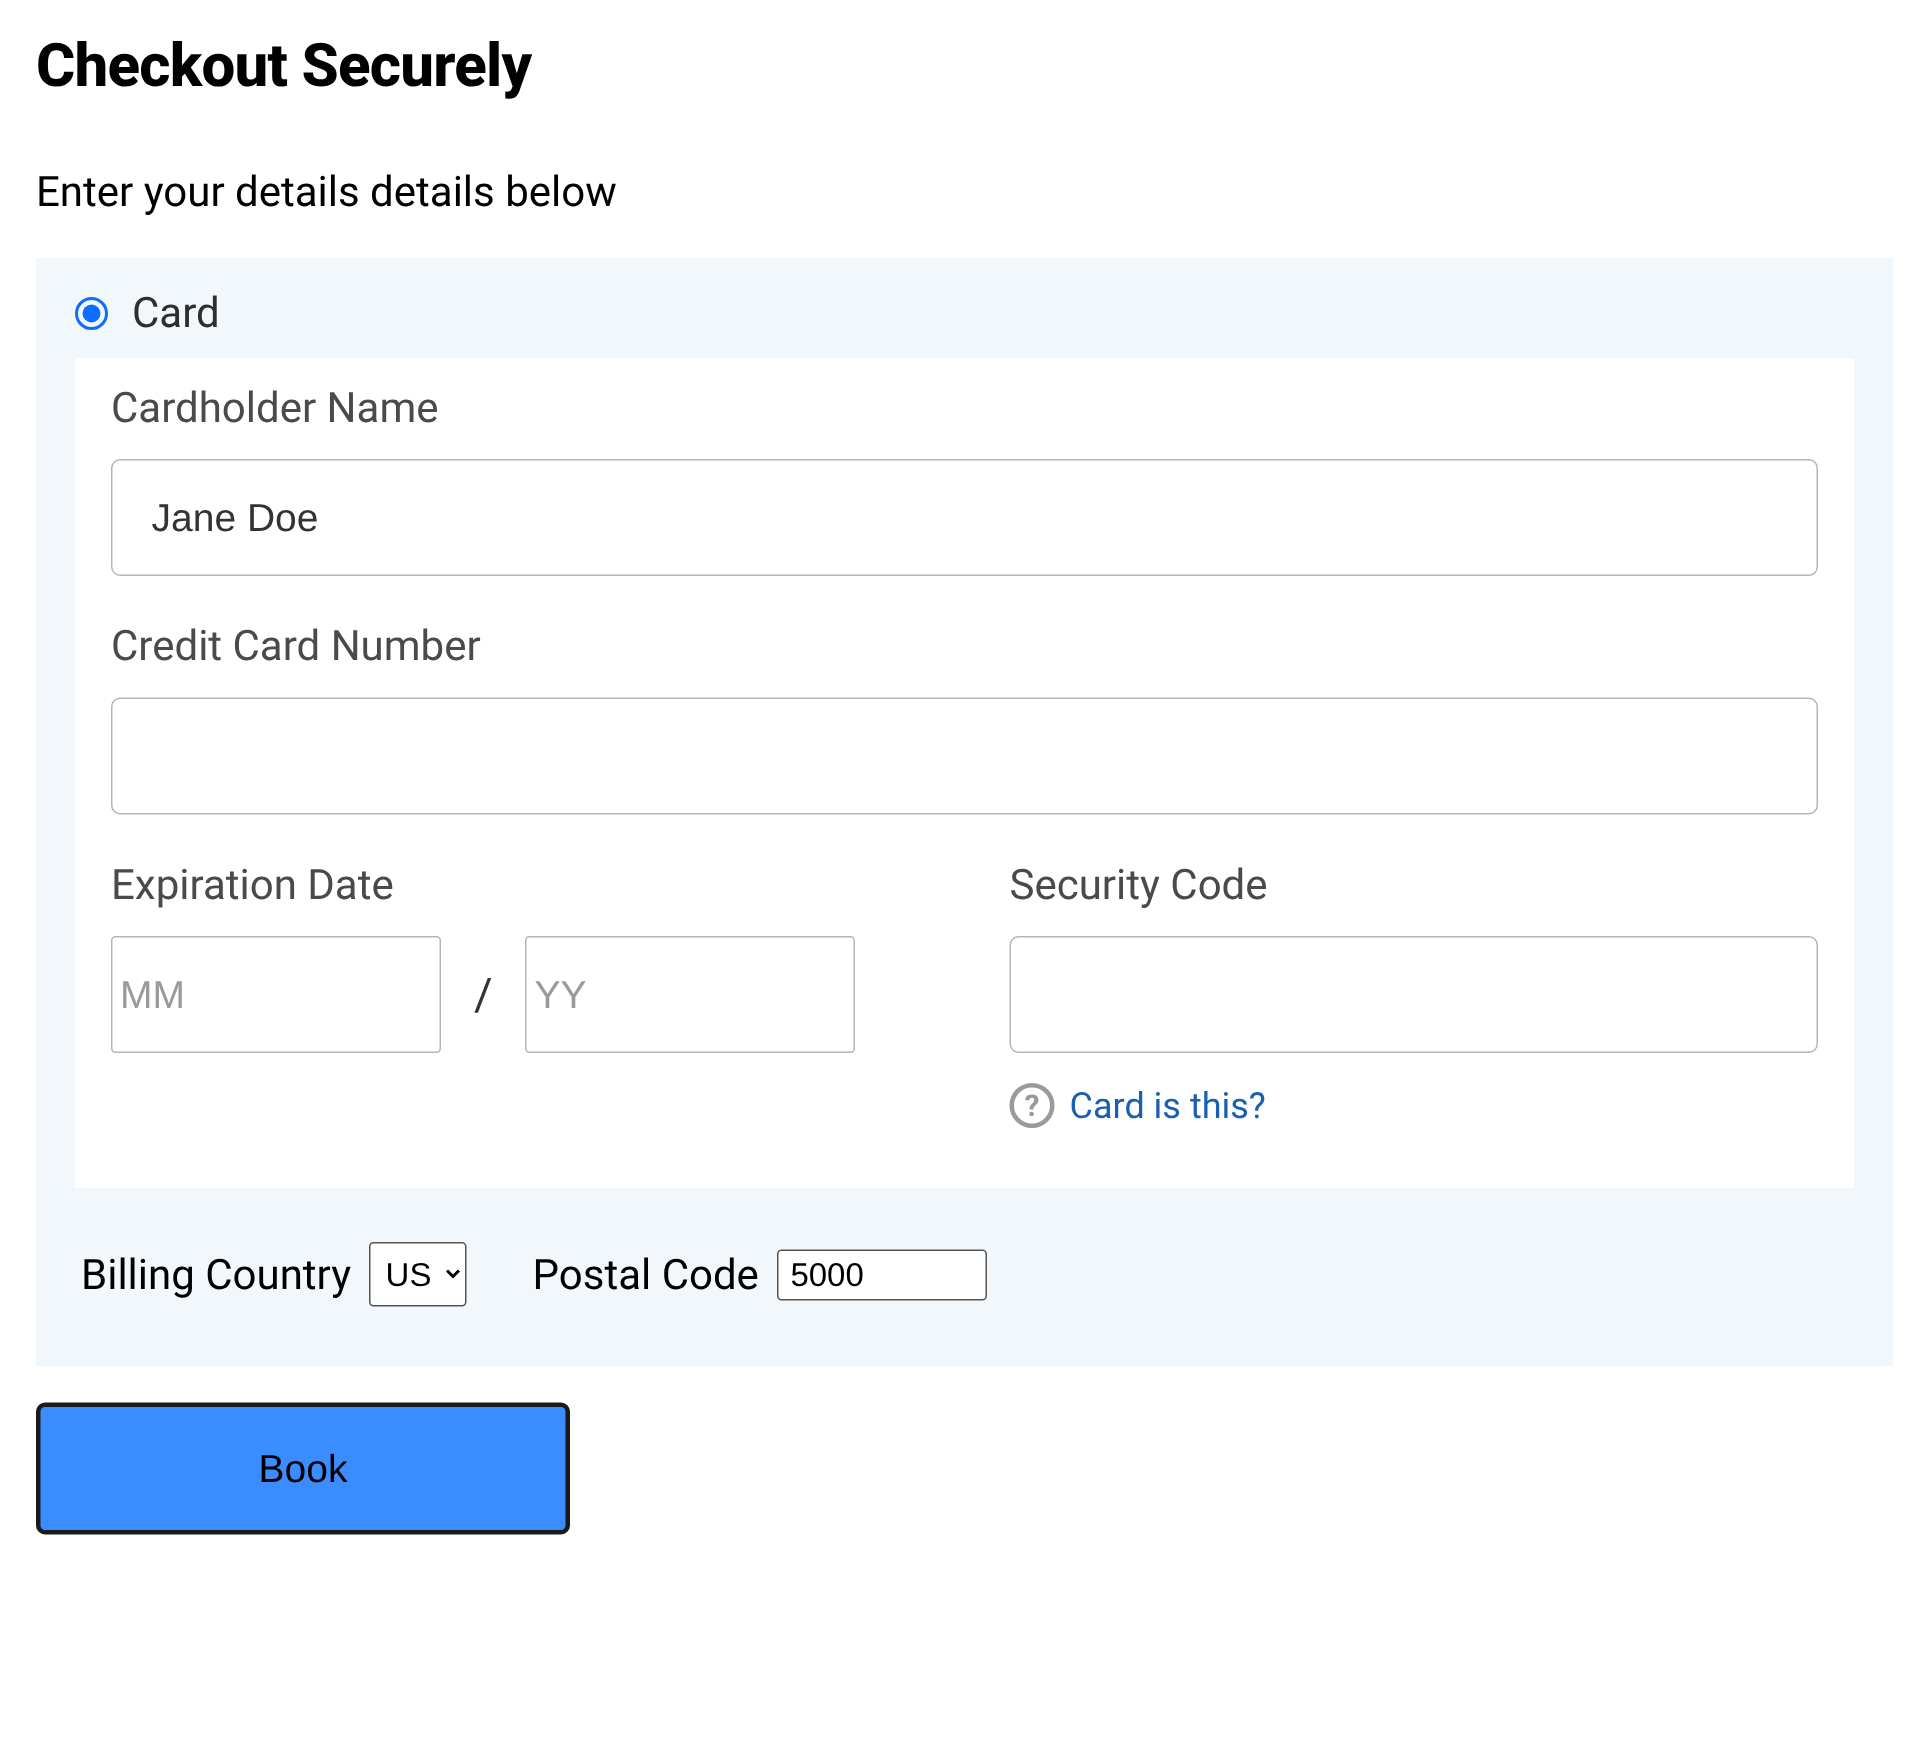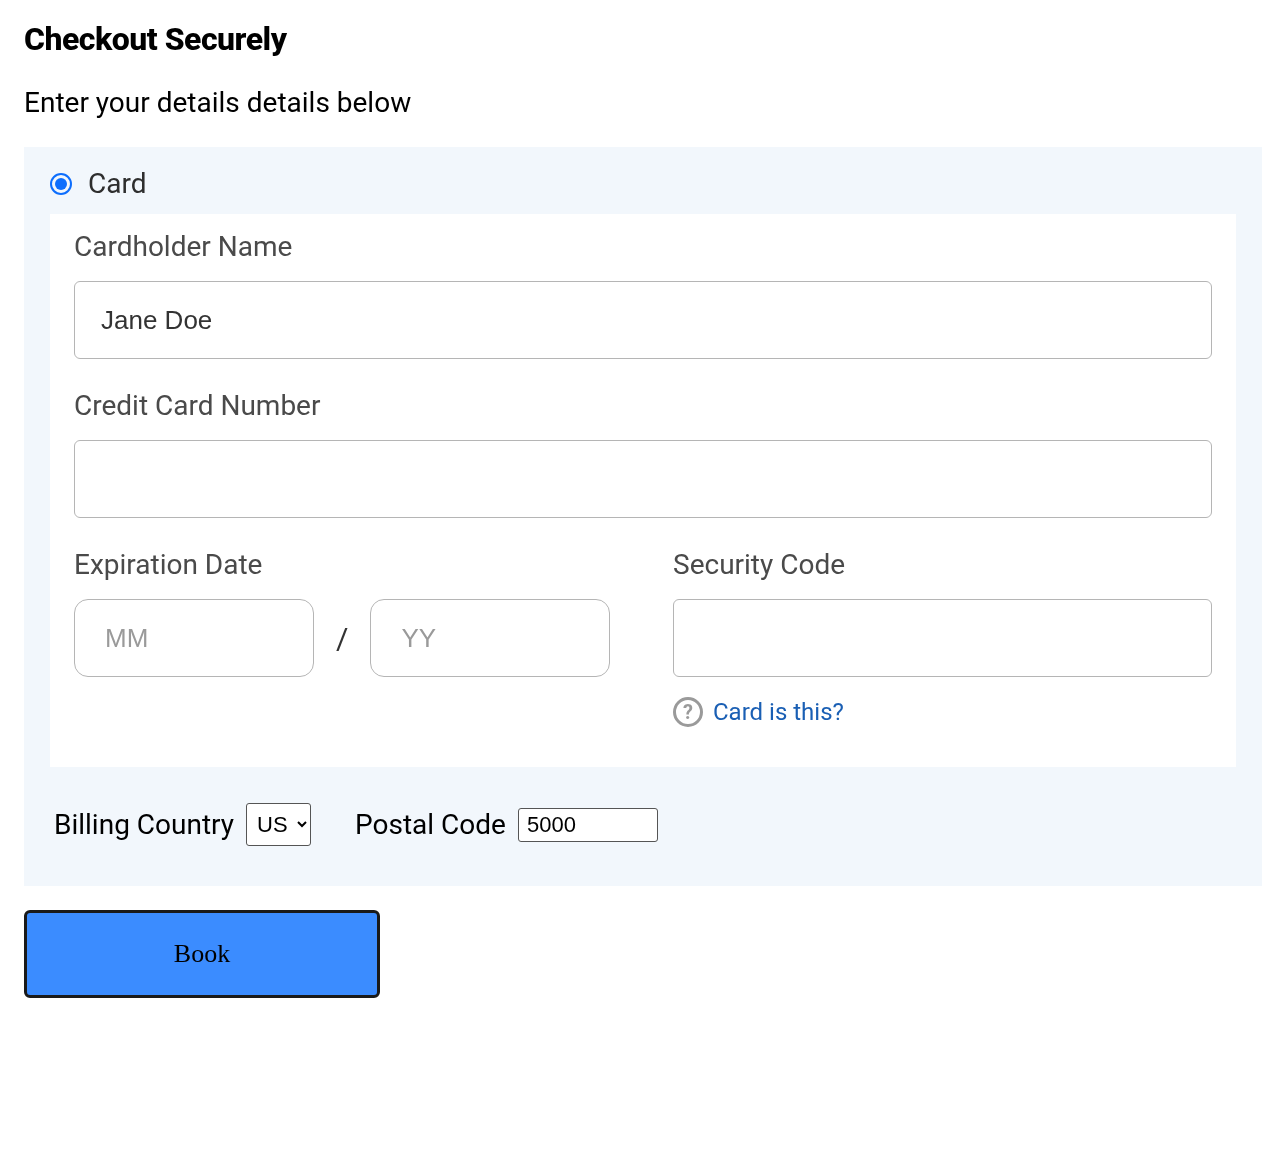--- a/index.html
+++ b/index.html
@@ -8,23 +8,23 @@
       padding: 0;
     }
     body {
       font-family: -apple-system, BlinkMacSystemFont, "Segoe UI", Roboto, Helvetica, Arial, sans-serif;
       background: #fff;
       padding: 20px 24px;
       color: #000;
       width: 1286px;
     }
     h1 {
-      font-size: 32px;
+      font-size: 40px;
       font-weight: 800;
-      margin-bottom: 28px;
+      margin-bottom: 44px;
       letter-spacing: -0.5px;
     }
     .subtitle {
       font-size: 28px;
       font-weight: 400;
       margin-bottom: 28px;
       color: #000;
     }
     .payment-panel {
       background: #f2f7fc;
@@ -88,26 +88,26 @@
     }
     .col {
       flex: 1;
     }
     .expiry-row {
       display: flex;
       align-items: center;
       gap: 22px;
     }
     .expiry-input {
-      width: 240px;
+      width: 220px;
       height: 78px;
       border: 1px solid #b5b5b5;
-      border-radius: 14px;
+      border-radius: 3px;
       font-size: 26px;
-      padding: 0 30px;
+      padding: 0 5px;
       color: #333;
     }
     .expiry-input::placeholder {
       color: #9a9a9a;
     }
     .slash {
       font-size: 30px;
       color: #333;
     }
     .help-row {
@@ -170,21 +170,20 @@
       background: #3b8cff;
       border: 3px solid #1a1a1a;
       border-radius: 6px;
       font-size: 26px;
       font-weight: 500;
       color: #000;
       cursor: pointer;
       display: flex;
       align-items: center;
       justify-content: center;
-      font-family: Liberation Serif, serif;
     }
   </style>
 </head>
 <body>
 
 <h1>Checkout Securely</h1>
 <p class="subtitle">Enter your details details below</p>
 
 <div class="payment-panel">
 

